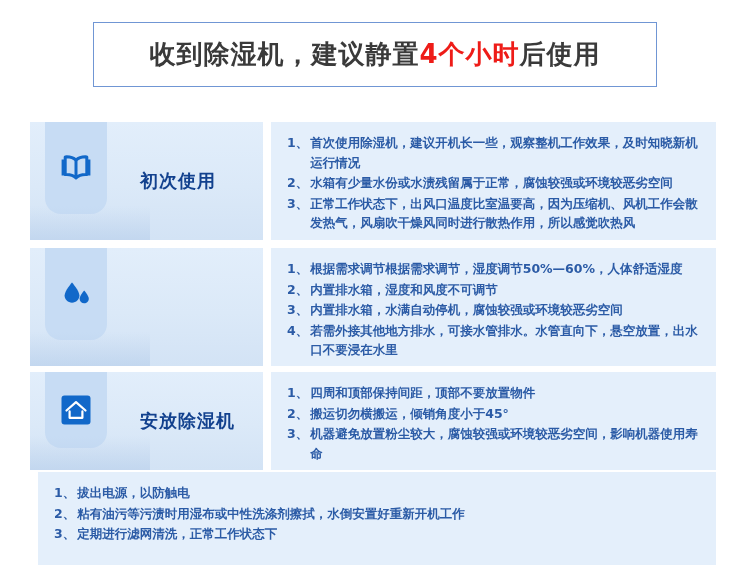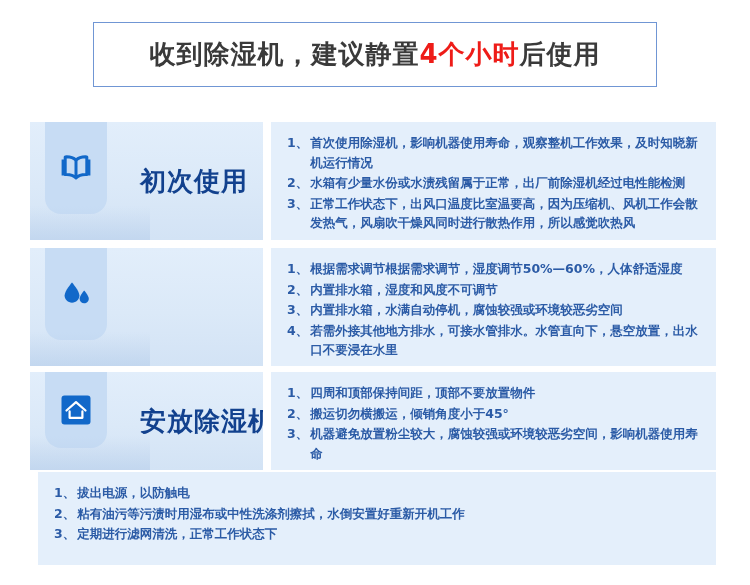--- a/index.html
+++ b/index.html
@@ -55,21 +55,21 @@
   }
   .badge:before{
     content:"";position:absolute;left:4px;right:-6px;bottom:-9px;height:16px;
     background:linear-gradient(180deg,rgba(176,201,231,.75),rgba(176,201,231,0));
     border-radius:0 0 14px 14px;z-index:-1;
   }
   .icon-svg{display:block;}
 
   .left-title{
     position:absolute;left:110px;top:50%;transform:translateY(-50%);
-    font-size:26px;font-weight:bold;color:#12418e;letter-spacing:1px;
+    font-size:18px;font-weight:bold;color:#12418e;letter-spacing:1px;
     white-space:nowrap;
   }
 
   .gap{flex:0 0 8px;}
 
   .right-card{
     flex:1;background:#e4effb;
     padding:11px 12px 10px 16px;box-sizing:border-box;
     display:flex;flex-direction:column;justify-content:flex-start;
   }
@@ -102,25 +102,25 @@
             <path d="M2.6 6.6h3.6v15.9H2.6zM27.8 6.6h3.6v15.9h-3.6z" fill="#1168c9"></path>
           </svg>
         </div>
       </div>
       <div class="left-title">初次使用</div>
     </div>
     <div class="gap"></div>
     <div class="right-card">
       <div class="bullet">
         <span class="num">1、</span>
-        <span class="txt">首次使用除湿机，影响机器使用寿命，观察整机工作效果，及时知晓新机运行情况</span>
-      </div>
-      <div class="bullet">
-        <span class="num">2、</span>
-        <span class="txt">水箱有少量水份或水渍残留属于正常，出厂前除湿机经过电性能检测</span>
+        <span class="txt">首次使用除湿机，建议开机长一些，观察整机工作效果，及时知晓新机运行情况</span>
+      </div>
+      <div class="bullet">
+        <span class="num">2、</span>
+        <span class="txt">水箱有少量水份或水渍残留属于正常，腐蚀较强或环境较恶劣空间</span>
       </div>
       <div class="bullet">
         <span class="num">3、</span>
         <span class="txt">正常工作状态下，出风口温度比室温要高，因为压缩机、风机工作会散发热气，风扇吹干燥风同时进行散热作用，所以感觉吹热风</span>
       </div>
     </div>
   </div>
 
   <div class="row row-2">
     <div class="left-card">

